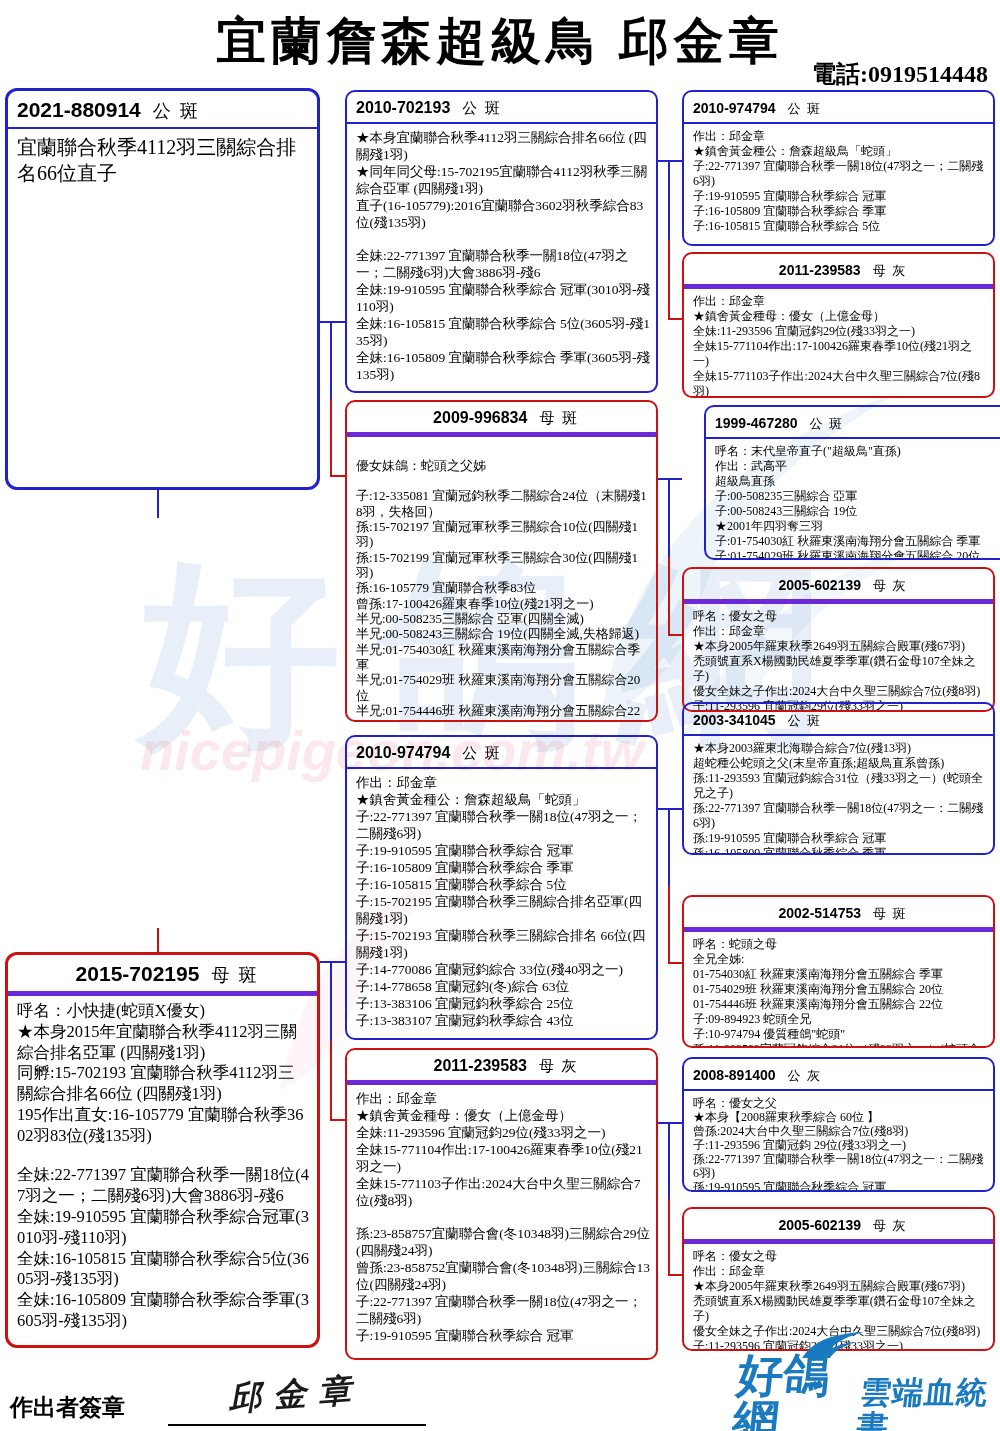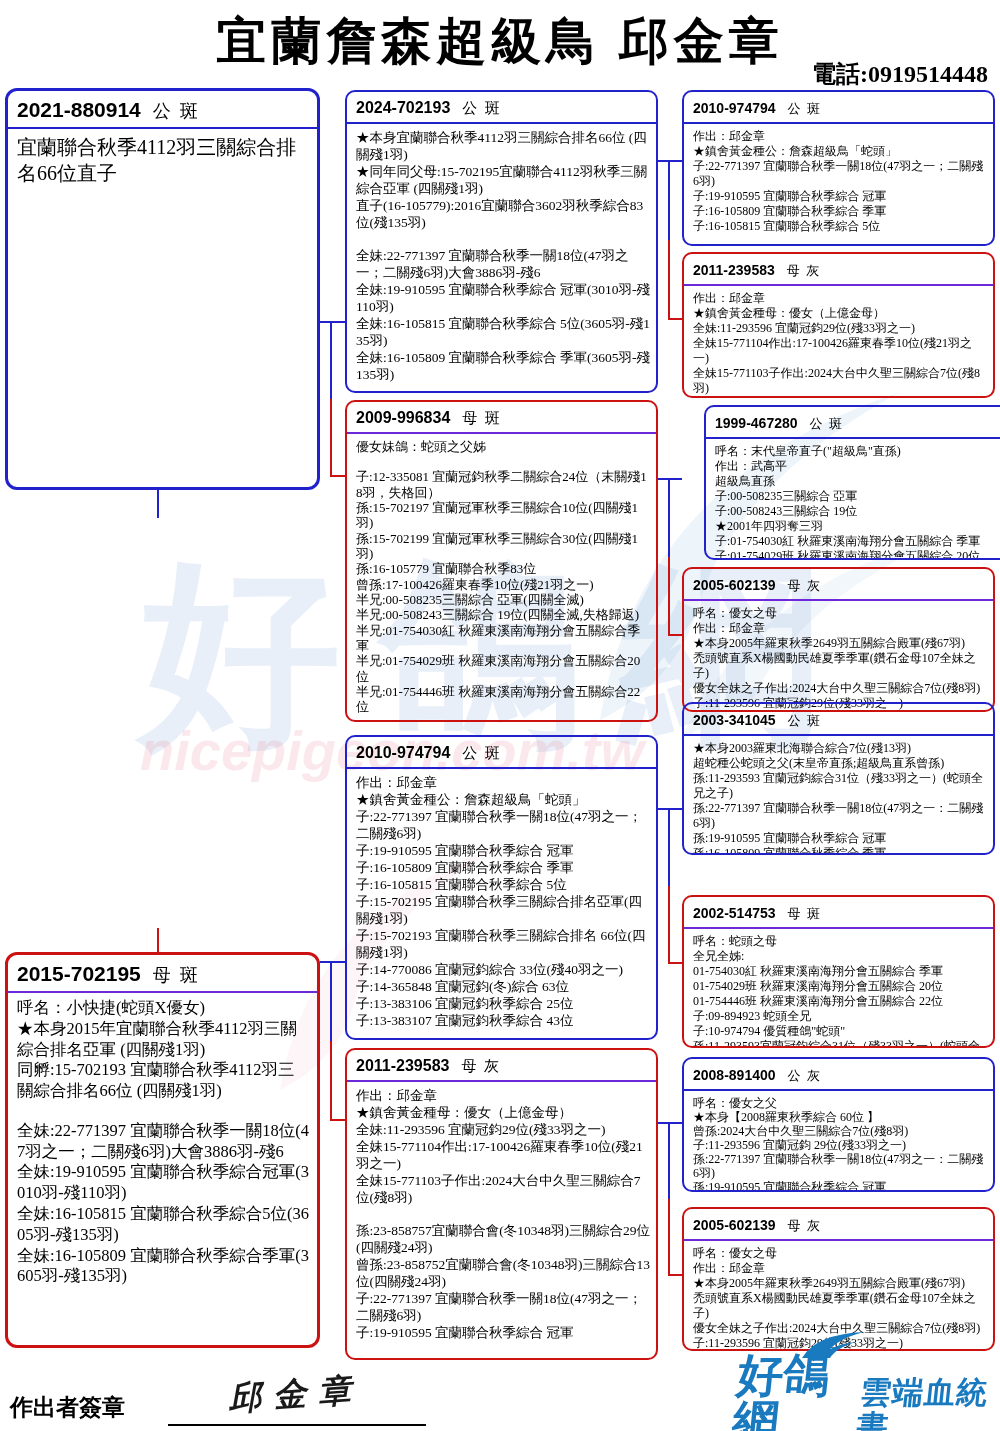--- a/index.html
+++ b/index.html
@@ -16,31 +16,31 @@
          font-weight:900;letter-spacing:5px;z-index:3;}
   #phone{position:absolute;right:12px;top:58px;font-size:24px;font-weight:700;z-index:3;}
   
   .box{position:absolute;z-index:2;background:transparent;border-radius:12px;overflow:hidden;box-sizing:border-box;}
   .b-blue{border:3px solid #2222cc;}
   .b-red{border:3px solid #cc1111;}
   .b-green{border:3px solid #0c7d12;}
   .col2.box,.col3.box{border-width:2px;border-radius:10px;}
   .hd{padding:7px 2px 4px 9px;white-space:nowrap;}
   .b-blue .hd{border-bottom:2px solid #2222cc;}
-  .b-red .hd{border-bottom:2px solid #6d28d9;}
+  .b-red .hd{border-bottom:5px solid #6d28d9;text-align:center;}
   .b-green .hd{border-bottom:2px solid #0c7d12;}
   .ring{font-family:"Liberation Sans","DejaVu Sans",sans-serif;font-weight:700;}
   .col1 .ring{font-size:21px;} .col2 .ring{font-size:16px;} .col3 .ring{font-size:14px;}
   .sex{margin-left:12px;font-weight:400;}
   .col1 .sex{font-size:18px;} .col2 .sex{font-size:15px;} .col3 .sex{font-size:13px;}
   .body{padding:5px 6px 4px 9px;word-break:break-all;}
   .col1 .body{font-size:20px;line-height:1.3;}
   #box-c .body{font-size:16.5px;line-height:1.26;}
   .col2 .body{font-size:13.5px;line-height:1.26;}
-  #box-e .body{font-size:13px;line-height:1.18;}
+  #box-e .body{font-size:13px;line-height:1.18;margin-top:16px;}
   .col3 .body{font-size:12px;line-height:1.25;}
   #box-n .body{line-height:1.17;}
   .line:empty{height:1.15em;}
   
   .hline{position:absolute;height:2px;z-index:1;}
   .vline{position:absolute;width:2px;z-index:1;}
   .c-blue{background:#2222cc;} .c-red{background:#cc1111;}
   
   .wm-svg{position:absolute;z-index:0;pointer-events:none;}
   
@@ -78,30 +78,31 @@
       <div class="body">
         <div class="line">宜蘭聯合秋季4112羽三關綜合排名66位直子</div>
       </div>
     </div>
   <div class="box col1 b-red" id="box-c" style="left:5px;top:952px;width:315px;height:396px">
       <div class="hd"><span class="ring">2015-702195</span><span class="sex">母 斑</span></div>
       <div class="body">
         <div class="line">呼名：小快捷(蛇頭X優女)</div>
         <div class="line">★本身2015年宜蘭聯合秋季4112羽三關綜合排名亞軍 (四關殘1羽)</div>
         <div class="line">同孵:15-702193 宜蘭聯合秋季4112羽三關綜合排名66位 (四關殘1羽)</div>
+        <div class="line">195作出直女:16-105779 宜蘭聯合秋季3602羽83位(殘135羽)</div>
         <div class="line"></div>
         <div class="line">全妹:22-771397 宜蘭聯合秋季一關18位(47羽之一；二關殘6羽)大會3886羽-殘6</div>
         <div class="line">全妹:19-910595 宜蘭聯合秋季綜合冠軍(3010羽-殘110羽)</div>
         <div class="line">全妹:16-105815 宜蘭聯合秋季綜合5位(3605羽-殘135羽)</div>
         <div class="line">全妹:16-105809 宜蘭聯合秋季綜合季軍(3605羽-殘135羽)</div>
       </div>
     </div>
 
   <div class="box col2 b-blue" id="box-d" style="left:345px;top:90px;width:313px;height:303px">
-      <div class="hd"><span class="ring">2024-702193</span><span class="sex">公 斑</span></div>
+      <div class="hd"><span class="ring">2010-702193</span><span class="sex">公 斑</span></div>
       <div class="body">
         <div class="line">★本身宜蘭聯合秋季4112羽三關綜合排名66位 (四關殘1羽)</div>
         <div class="line">★同年同父母:15-702195宜蘭聯合4112羽秋季三關綜合亞軍 (四關殘1羽)</div>
         <div class="line">直子(16-105779):2016宜蘭聯合3602羽秋季綜合83位(殘135羽)</div>
         <div class="line"></div>
         <div class="line">全妹:22-771397 宜蘭聯合秋季一關18位(47羽之一；二關殘6羽)大會3886羽-殘6</div>
         <div class="line">全妹:19-910595 宜蘭聯合秋季綜合 冠軍(3010羽-殘110羽)</div>
         <div class="line">全妹:16-105815 宜蘭聯合秋季綜合 5位(3605羽-殘135羽)</div>
         <div class="line">全妹:16-105809 宜蘭聯合秋季綜合 季軍(3605羽-殘135羽)</div>
       </div>
@@ -128,21 +129,21 @@
       <div class="body">
         <div class="line">作出：邱金章</div>
         <div class="line">★鎮舍黃金種公：詹森超級鳥「蛇頭」</div>
         <div class="line">子:22-771397 宜蘭聯合秋季一關18位(47羽之一；二關殘6羽)</div>
         <div class="line">子:19-910595 宜蘭聯合秋季綜合 冠軍</div>
         <div class="line">子:16-105809 宜蘭聯合秋季綜合 季軍</div>
         <div class="line">子:16-105815 宜蘭聯合秋季綜合 5位</div>
         <div class="line">子:15-702195 宜蘭聯合秋季三關綜合排名亞軍(四關殘1羽)</div>
         <div class="line">子:15-702193 宜蘭聯合秋季三關綜合排名 66位(四關殘1羽)</div>
         <div class="line">子:14-770086 宜蘭冠鈞綜合 33位(殘40羽之一)</div>
-        <div class="line">子:14-365848 宜蘭冠鈞(冬)綜合 63位</div>
+        <div class="line">子:14-778658 宜蘭冠鈞(冬)綜合 63位</div>
         <div class="line">子:13-383106 宜蘭冠鈞秋季綜合 25位</div>
         <div class="line">子:13-383107 宜蘭冠鈞秋季綜合 43位</div>
       </div>
     </div>
   <div class="box col2 b-red" id="box-g" style="left:345px;top:1048px;width:313px;height:312px">
       <div class="hd"><span class="ring">2011-239583</span><span class="sex">母 灰</span></div>
       <div class="body">
         <div class="line">作出：邱金章</div>
         <div class="line">★鎮舍黃金種母：優女（上億金母）</div>
         <div class="line">全妹:11-293596 宜蘭冠鈞29位(殘33羽之一)</div>

